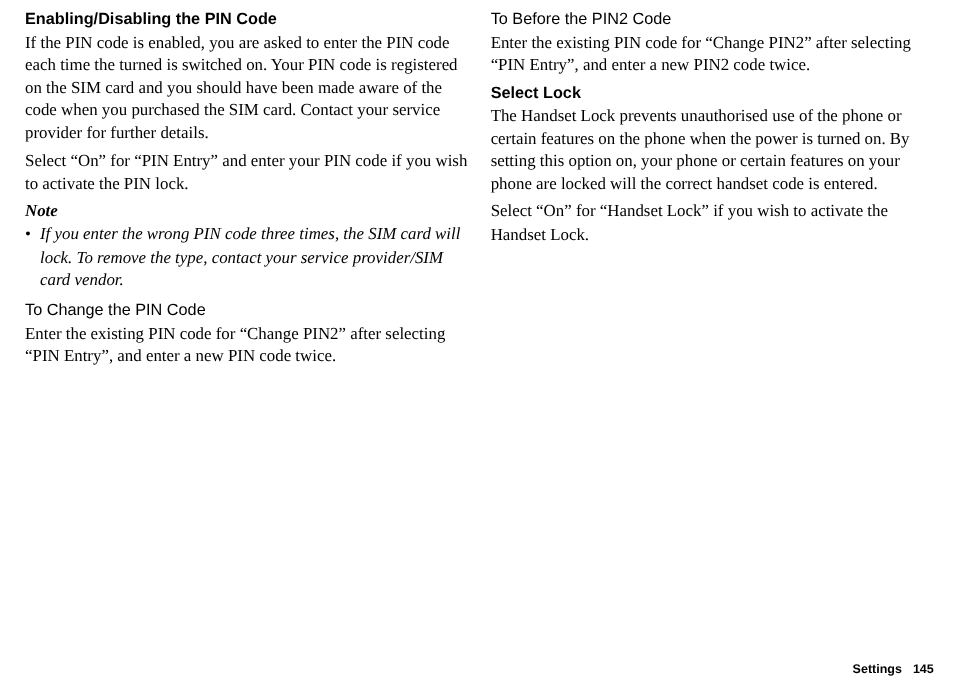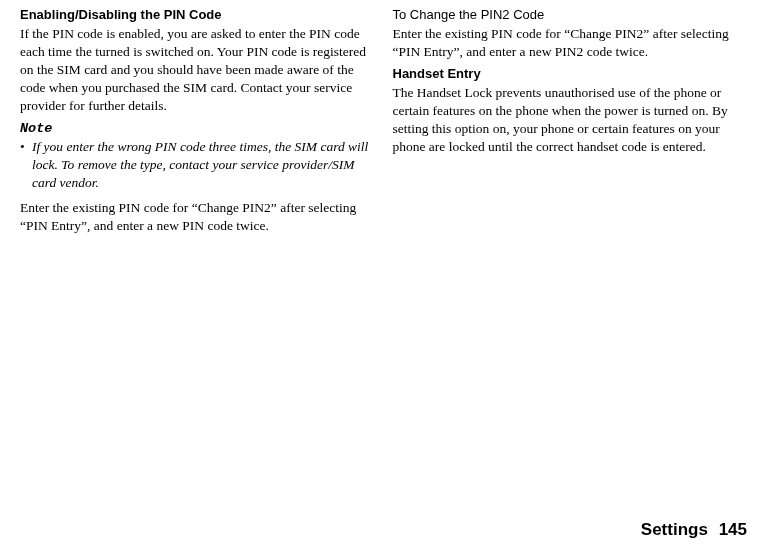--- a/index.html
+++ b/index.html
@@ -38,66 +38,69 @@
     margin-bottom: 1px;
   }
   p {
     margin: 0 0 4px 0;
   }
   .note-label {
     font-style: italic;
     font-weight: bold;
     margin-top: 4px;
     margin-bottom: 0;
-    font-family: Liberation Mono, monospace;
+    font-family: Liberation Serif, serif;
   }
   .note-bullet {
     display: flex;
     font-style: italic;
     margin-top: 0;
     margin-bottom: 6px;
   }
   .note-bullet .dot {
     font-style: normal;
     width: 12px;
     flex-shrink: 0;
   }
   .footer {
     position: absolute;
     bottom: 10px;
     right: 20px;
     font-family: Arial, Helvetica, sans-serif;
-    font-size: 17px;
+    font-size: 10px;
     font-weight: bold;
   }
   .footer .pgnum {
     margin-left: 6px;
   }
 </style>
 </head>
 <body>
 
 <div class="page">
 
   <div class="col">
     <div class="heading">Enabling/Disabling the PIN Code</div>
     <p>If the PIN code is enabled, you are asked to enter the PIN code each time the turned is switched on. Your PIN code is registered on the SIM card and you should have been made aware of the code when you purchased the SIM card. Contact your service provider for further details.</p>
+    <p>Select “On” for “PIN Entry” and enter your PIN code if you wish to activate the PIN lock.</p>
     <div class="note-label">Note</div>
     <div class="note-bullet">
       <span class="dot">•</span>
       <span>If you enter the wrong PIN code three times, the SIM card will lock. To remove the type, contact your service provider/SIM card vendor.</span>
     </div>
+    <div class="subheading">To Change the PIN Code</div>
     <p>Enter the existing PIN code for “Change PIN2” after selecting “PIN Entry”, and enter a new PIN code twice.</p>
   </div>
 
   <div class="col">
-    <div class="subheading" style="margin-top:0">To Change the PIN2 Code</div>
+    <div class="subheading" style="margin-top:0">To Before the PIN2 Code</div>
     <p>Enter the existing PIN code for “Change PIN2” after selecting “PIN Entry”, and enter a new PIN2 code twice.</p>
-    <div class="heading" style="margin-top:4px">Handset Entry</div>
-    <p>The Handset Lock prevents unauthorised use of the phone or certain features on the phone when the power is turned on. By setting this option on, your phone or certain features on your phone are locked until the correct handset code is entered.</p>
+    <div class="heading" style="margin-top:4px">Select Lock</div>
+    <p>The Handset Lock prevents unauthorised use of the phone or certain features on the phone when the power is turned on. By setting this option on, your phone or certain features on your phone are locked will the correct handset code is entered.</p>
+    <p>Select “On” for “Handset Lock” if you wish to activate the Handset Lock.</p>
   </div>
 
 </div>
 
 <div class="footer">
   <span>Settings</span>
   <span class="pgnum">145</span>
 </div>
 
 </body></html>

